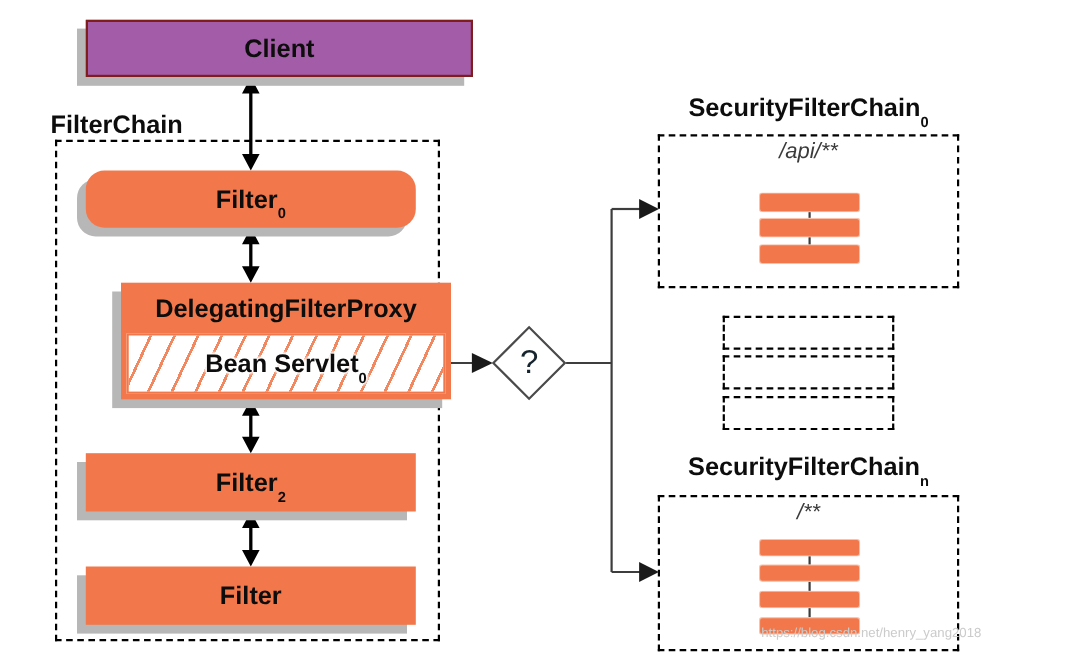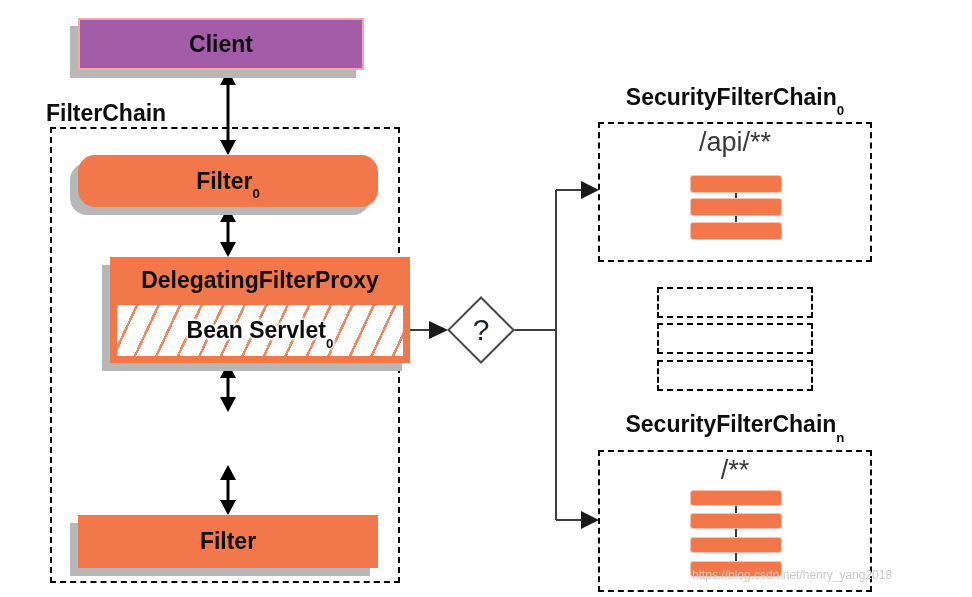--- a/index.html
+++ b/index.html
@@ -9,21 +9,21 @@
     font-family:"Liberation Sans", sans-serif; overflow:hidden;
   }
   svg.connectors { position:absolute; left:0; top:0; z-index:1; pointer-events:none; }
 
   
   .node {
     position:absolute; z-index:2; display:flex; align-items:center; justify-content:center;
     font-weight:bold; font-size:23px; color:#0d0d0d;
     box-shadow:-8px 8px 0 0 #b7b7b7;
   }
-  .client   { left:78px;  top:18px;  width:286px; height:52px; background:#a35ca8; border:2px solid #fca5a5; }
+  .client   { left:78px;  top:18px;  width:352px; height:52px; background:#a35ca8; border:2px solid #7f1d1d; }
   .orange   { background:#f2784b; }
   .filter0  { left:78px;  top:155px; width:300px; height:52px;border-radius:17px; }
   .filter2  { left:78px;  top:412px; width:300px; height:53px; }
   .servlet  { left:78px;  top:515px; width:300px; height:53px; }
 
   .dfp { left:78px; top:257px; width:300px; height:106px; flex-direction:column; justify-content:flex-start;margin-left:32px; }
   .dfp-title { height:46px; display:flex; align-items:center; justify-content:center; font-size:23px; font-weight:bold; }
   .bean {
     position:absolute; left:5px; top:46px; width:290px; height:55px;
     background-color:#ffffff;
@@ -42,21 +42,21 @@
   .sfc0-box { left:598px; top:122px; width:274px; height:140px; }
   .sfcn-box { left:598px; top:450px; width:274px; height:142px; }
 
   .group-label { position:absolute; z-index:2; font-weight:bold; font-size:23px; color:#0d0d0d; white-space:nowrap; }
   .fc-label   { left:46px; top:100px; }
   .sfc-label  { left:598px; width:274px; text-align:center; }
   .sfc0-label { top:84px; }
   .sfcn-label { top:411px; }
 
   .pattern { position:absolute; z-index:2; width:274px; left:598px; text-align:center;
-             font-size:27px; color:#3b3b3b; }
+             font-style:italic; font-size:20px; color:#3b3b3b; }
   .pattern0 { top:127px; }
   .patternN { top:455px; }
 
   
   .bar { position:absolute; z-index:2; left:690px; width:92px; background:#f2784b;
          border-radius:3px; border:1px solid rgba(255,255,255,0.55); }
   .bar0 { height:18px; }
   .b0a { top:175px; } .b0b { top:198px; } .b0c { top:222px; }
   .barn { height:16px; }
   .bna { top:490px; } .bnb { top:513px; } .bnc { top:537px; } .bnd { top:561px; }
@@ -141,20 +141,23 @@
     <span><span>Filter</span><sub>0</sub></span>
   </div>
 
   <div class="node orange dfp">
     <div class="dfp-title">DelegatingFilterProxy</div>
     <div class="bean">
       <span><span>Bean Servlet</span><sub>0</sub></span>
     </div>
   </div>
 
+  <div class="node orange filter2">
+    <span><span>Filter</span><sub>2</sub></span>
+  </div>
 
   <div class="node orange servlet">
     <span>Filter</span>
   </div>
 
   <div class="diamond-wrap">
     <div class="diamond"></div>
     <div class="qmark">?</div>
   </div>
 

